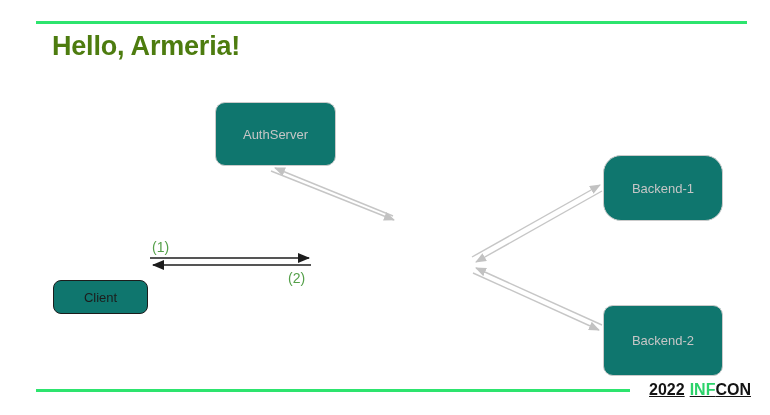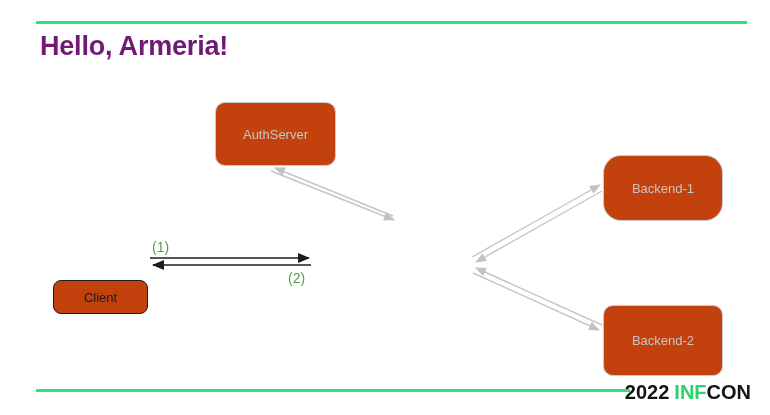--- a/index.html
+++ b/index.html
@@ -12,38 +12,38 @@
     font-family: "Liberation Sans", sans-serif;
   }
   .top-line {
     position: absolute;
     left: 36px; top: 21px;
     width: 711px; height: 3px;
     background: #2de46e;
   }
   .slide-title {
     position: absolute;
-    left: 40px; top: 31px;
+    left: 52px; top: 31px;
     font-size: 27px;
     font-weight: 700;
-    color: #701a75;
+    color: #4d7c0f;
     letter-spacing: -0.2px;
     white-space: nowrap;
   }
   .connectors {
     position: absolute;
     left: 0; top: 0;
     width: 770px; height: 415px;
     z-index: 1;
     pointer-events: none;
   }
   .node {
     position: absolute;
     z-index: 2;
-    background: #c2410c;
+    background: #0f766e;
     display: flex;
     align-items: center;
     justify-content: center;
     font-size: 13px;
     box-sizing: border-box;
   }
   .node.active { border: 1.6px solid #1c1c1c; color: #1c1c1c; margin-top: 36px; }
   .node.inactive { border: 1.5px solid #cbcbcb; color: #c6c6c6; }
   .node-client    { left: 53px;  top: 244px; width: 95px;  height: 34px; border-radius: 8px; }
   .node-frontend  { left: 313px; top: 222px; width: 158px; height: 81px; border-radius: 14px; border-width: 1.8px; }
@@ -61,24 +61,25 @@
   .edge-label-2 { left: 288px; top: 270px; }
   .footer-line {
     position: absolute;
     left: 36px; top: 389px;
     width: 594px; height: 3px;
     background: #2de46e;
   }
   .logo {
     position: absolute;
     right: 19px; top: 381px;
-    font-size: 20px;
+    font-size: 16px;
     font-weight: 700;
     color: #141414;
     white-space: nowrap;
+    text-decoration: underline;
   }
   .logo .logo-year { margin-right: 5px; }
   .logo .logo-inf { color: #2bd36a; }
 </style>
 </head>
 <body>
 
 <div class="slide">
 
   <div class="top-line"></div>

